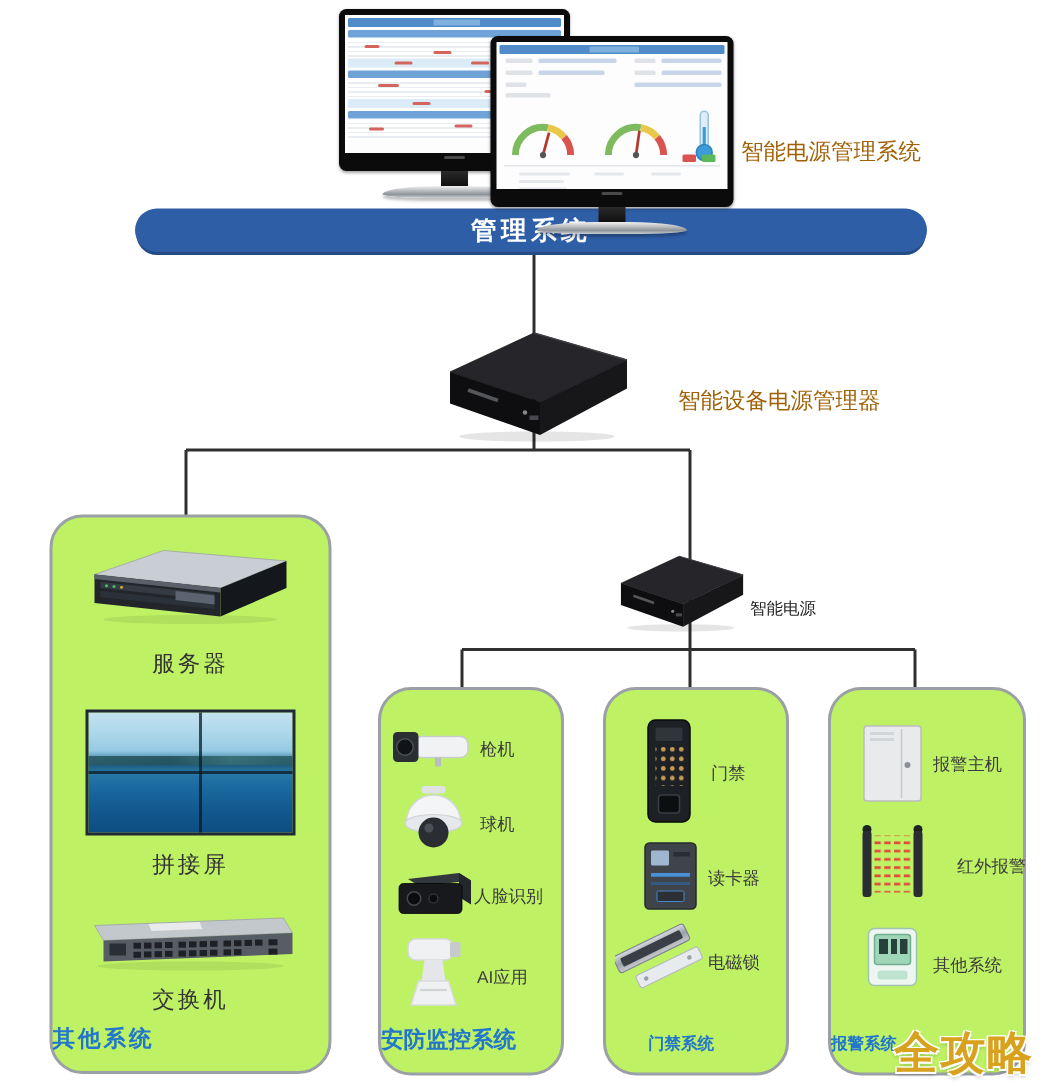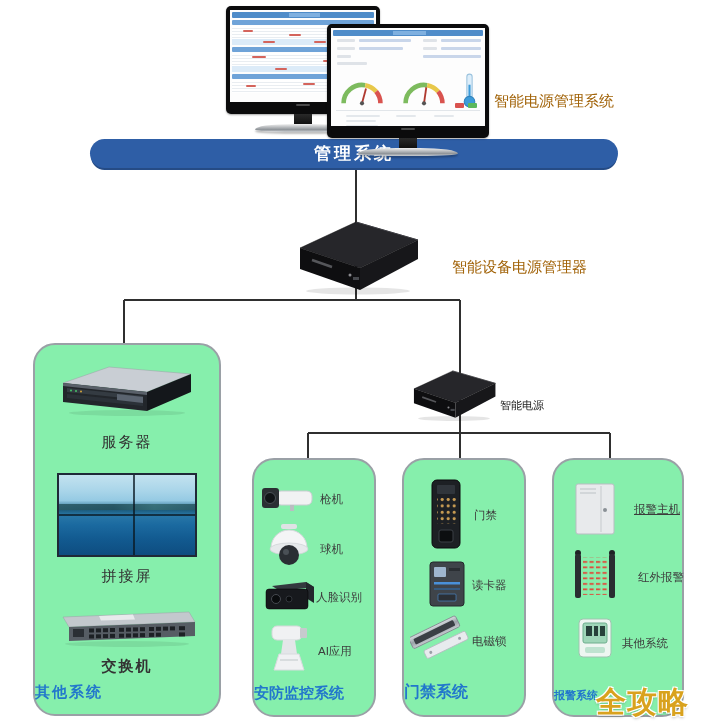--- a/index.html
+++ b/index.html
@@ -43,21 +43,21 @@
   #banner{left:90px;top:139px;width:528px;height:29px;background:#2e5ea6;border-radius:15px;
           z-index:2;display:flex;align-items:center;justify-content:center;
           box-shadow:0 3px 0 -1px #254b85;}
   #banner span{color:#fff;font-size:17px;font-weight:bold;letter-spacing:3px;}
 
   
   .biglabel{font-size:15px;font-weight:400;color:#a16207;white-space:nowrap;z-index:2;}
   .midlabel{font-size:11px;font-weight:400;color:#222;white-space:nowrap;z-index:2;}
 
   
-  .gbox{position:absolute;border:2px solid #9aa0a6;border-radius:22px;background:#86efac;z-index:2;}
+  .gbox{position:absolute;border:2px solid #9aa0a6;border-radius:22px;background:#bef264;z-index:2;}
   .gbox .footer{position:absolute;left:0;right:0;bottom:12px;
                 color:#2277cc;font-weight:bold;}
   .item-label{position:absolute;font-size:11.5px;color:#3c3c3c;white-space:nowrap;}
   .left-label{position:absolute;left:0;right:0;text-align:center;font-size:15px;color:#333;letter-spacing:2px;white-space:nowrap;}
 
   .videowall{position:absolute;border:2px solid #1f2937;
     background:linear-gradient(180deg,#c3e2ef 0%,#a9d5e9 20%,#95cae3 32%,#3c7f9f 40%,#1d5d7e 44%,#2978a8 50%,#1b6aa0 62%,#125a90 80%,#0e4d80 100%);}
   .videowall .island{position:absolute;left:0;right:0;top:36%;height:8%;
     background:linear-gradient(90deg,#2a5a66,#24505c 40%,#356c74 70%,#2a5a66);opacity:.9;}
   .videowall .vw-grid{position:absolute;inset:0;background:
@@ -263,21 +263,21 @@
         <rect x="66" y="30.7" width="5" height="4"></rect>
           <rect x="73" y="30.5" width="5" height="4"></rect>
         <rect x="80" y="30.3" width="5" height="4"></rect>
           <rect x="87" y="30.1" width="5" height="4"></rect>
         <rect x="96" y="29.9" width="5" height="4"></rect>
           <rect x="103" y="29.7" width="5" height="4"></rect>
         <rect x="126" y="23.2" width="6" height="4"></rect>
           <rect x="126" y="29.4" width="6" height="4"></rect>
       </g>
     </svg>
-    <div class="left-label" style="top:312px;font-weight:bold;">交换机</div>
+    <div class="left-label" style="top:312px;">交换机</div>
     <div class="footer" style="font-size:15px;letter-spacing:2px;">其他系统</div>
   </div>
 
   <div class="gbox" style="left:252px;top:458px;width:120px;height:255px;">
     <svg class="abs" style="left:6px;top:22px;" width="56" height="32" viewBox="0 0 56 32">
       <rect x="16" y="9" width="36" height="14" rx="5" fill="#f1f2f3" stroke="#c9cdd1" stroke-width="1"></rect>
       <rect x="2" y="6" width="17" height="20" rx="3" fill="#2b2f33"></rect>
       <circle cx="10" cy="16" r="5.5" fill="#111417" stroke="#4a5056" stroke-width="1"></circle>
       <rect x="30" y="23" width="4" height="6" fill="#b9bdc1"></rect>
     </svg>
@@ -341,32 +341,32 @@
       </defs>
       <g transform="rotate(-26 31 27)">
         <rect x="2" y="12" width="52" height="12" rx="2" fill="url(#met)" stroke="#80868d" stroke-width="0.8"></rect>
         <rect x="6" y="15" width="44" height="6" rx="1" fill="#3a3f45"></rect>
         <rect x="10" y="30" width="46" height="9" rx="2" fill="#e8ebee" stroke="#b5bac0" stroke-width="0.8"></rect>
         <circle cx="16" cy="34.5" r="1.5" fill="#9aa0a6"></circle>
         <circle cx="48" cy="34.5" r="1.5" fill="#9aa0a6"></circle>
       </g>
     </svg>
     <div class="item-label" style="left:68px;top:174px;">电磁锁</div>
-    <div class="footer" style="font-size:16px;">门禁系统</div>
+    <div class="footer" style="font-size:11px;padding-left:28px;">门禁系统</div>
   </div>
 
   <div class="gbox" style="left:552px;top:458px;width:128px;height:255px;">
     <svg class="abs" style="left:18px;top:20px;" width="46" height="58" viewBox="0 0 46 58">
       <rect x="4" y="4" width="38" height="50" rx="2" fill="#e8eaec" stroke="#b9bdc2" stroke-width="1"></rect>
       <line x1="29" y1="6" x2="29" y2="52" stroke="#c6cacd" stroke-width="1"></line>
       <circle cx="33" cy="30" r="2" fill="#8a9096"></circle>
       <rect x="8" y="8" width="16" height="2" fill="#d2d6d9"></rect>
       <rect x="8" y="12" width="16" height="2" fill="#d2d6d9"></rect>
     </svg>
-    <div class="item-label" style="left:80px;top:42px;text-decoration:underline;">报警主机</div>
+    <div class="item-label" style="left:68px;top:42px;">报警主机</div>
     <svg class="abs" style="left:16px;top:88px;" width="50" height="56" viewBox="0 0 50 56">
       <defs>
         <pattern id="irp" width="6.5" height="5.5" patternUnits="userSpaceOnUse">
           <rect x="0" y="2" width="4.2" height="1.8" fill="#e04a3a"></rect>
         </pattern>
       </defs>
       <circle cx="8" cy="5" r="3" fill="#1f2225"></circle>
       <circle cx="42" cy="5" r="3" fill="#1f2225"></circle>
       <rect x="5" y="6" width="6" height="44" rx="2" fill="#2a2d31"></rect>
       <rect x="39" y="6" width="6" height="44" rx="2" fill="#2a2d31"></rect>

